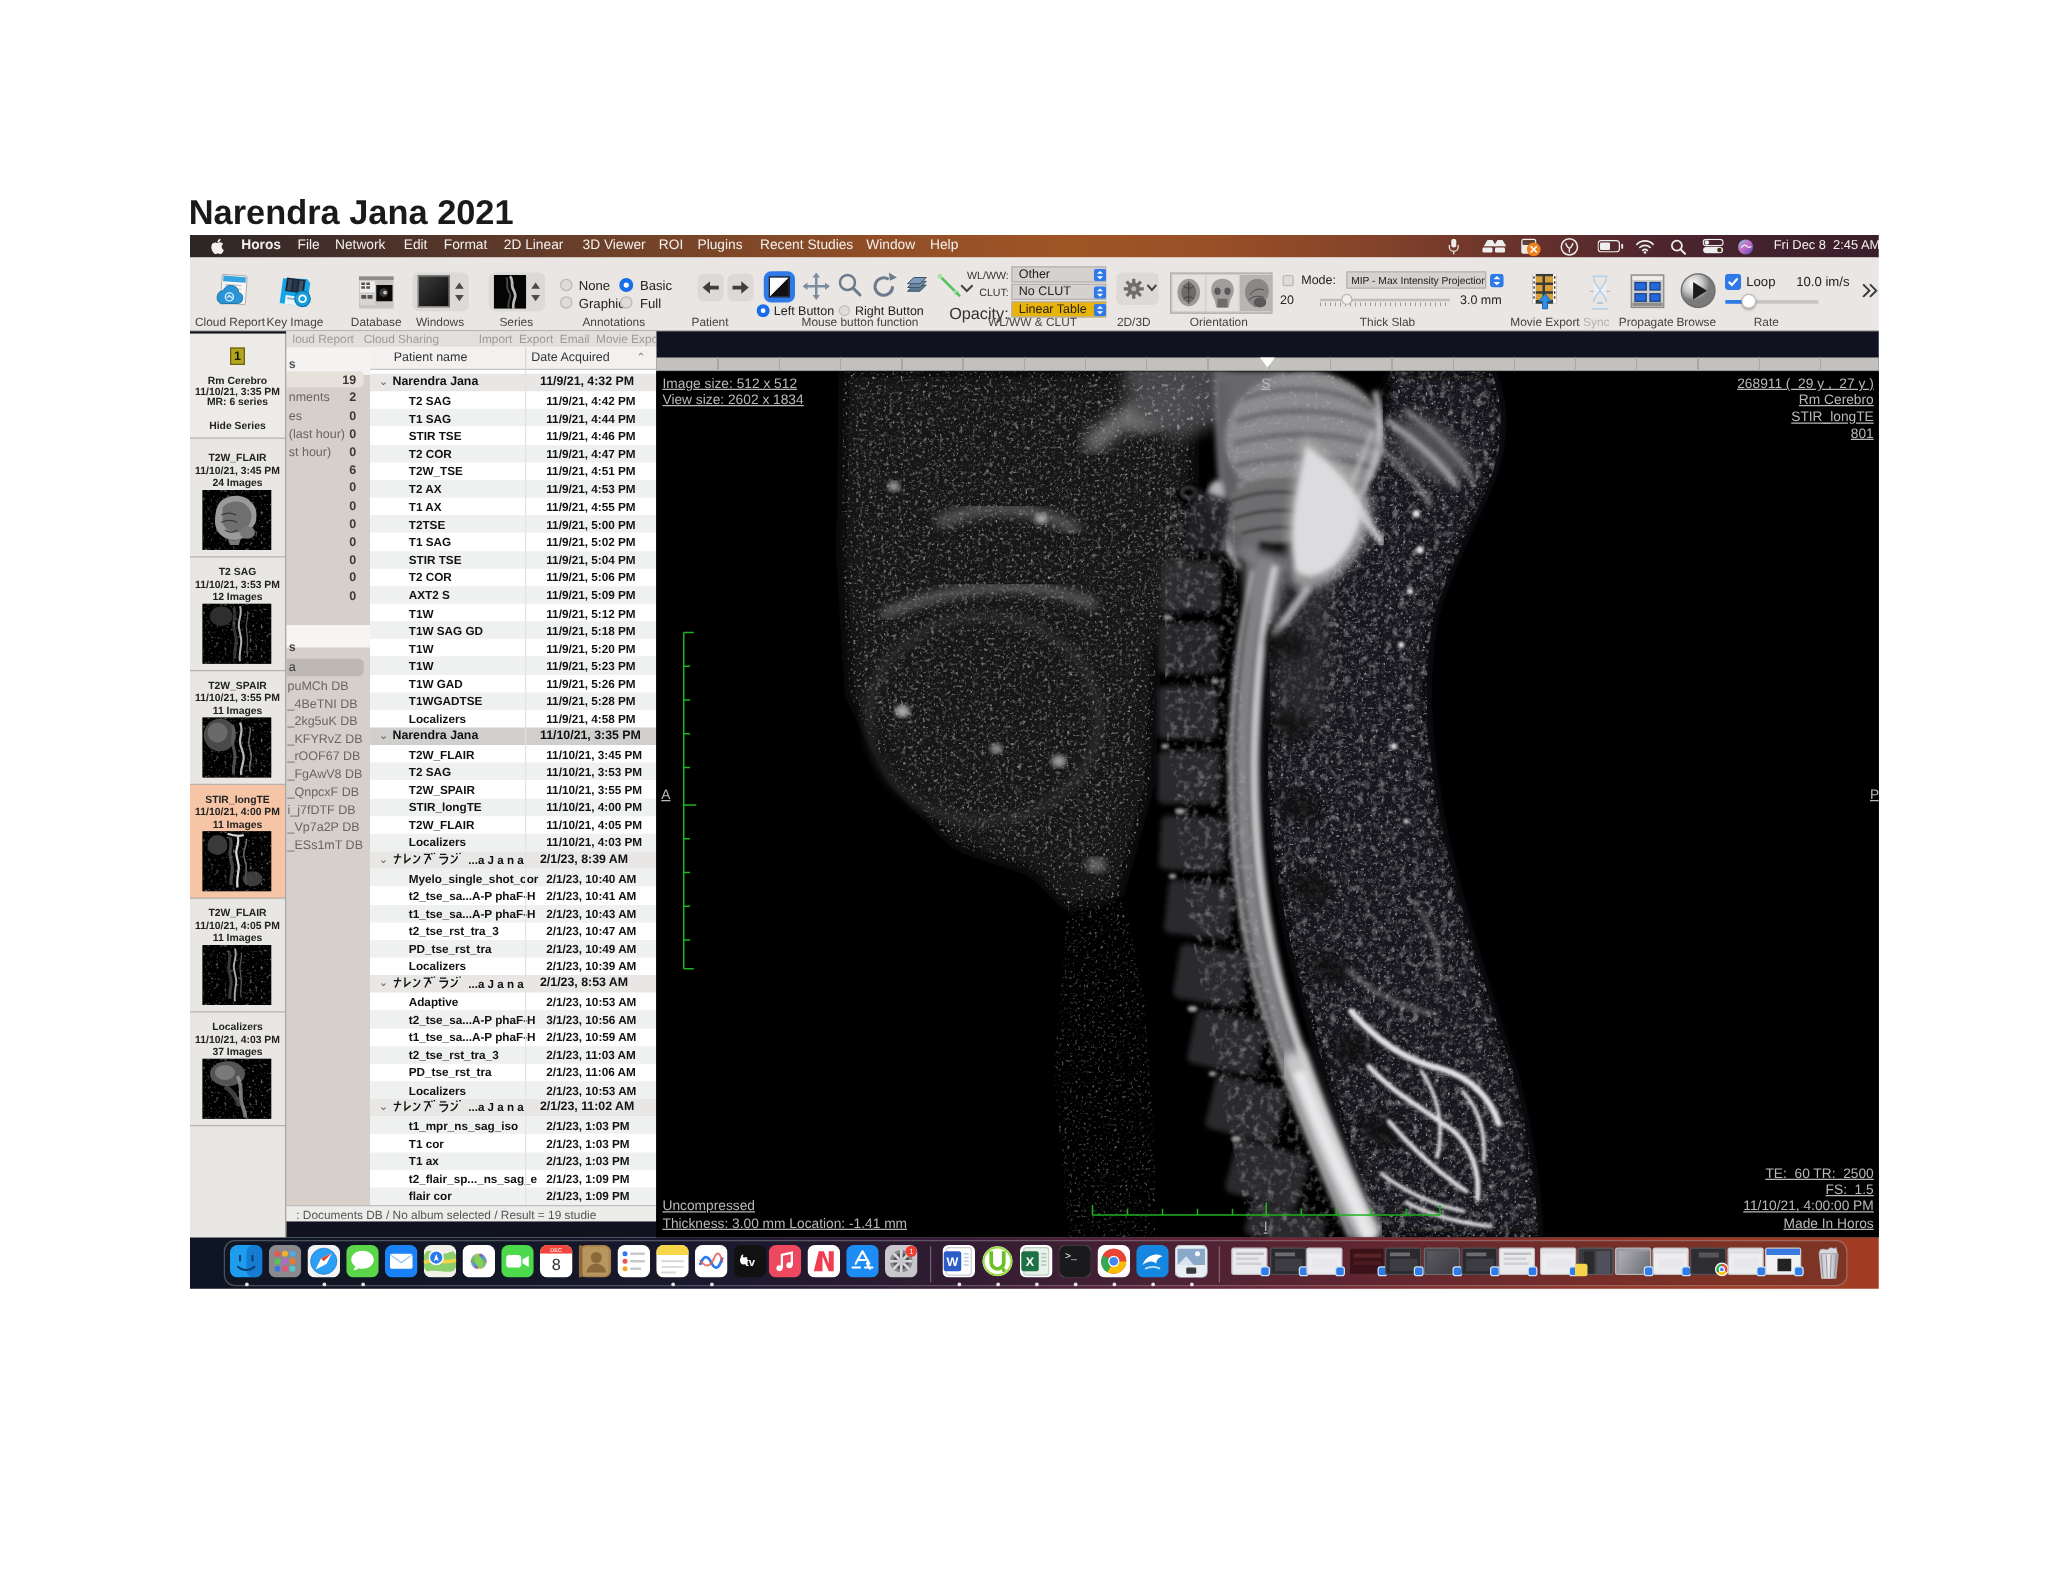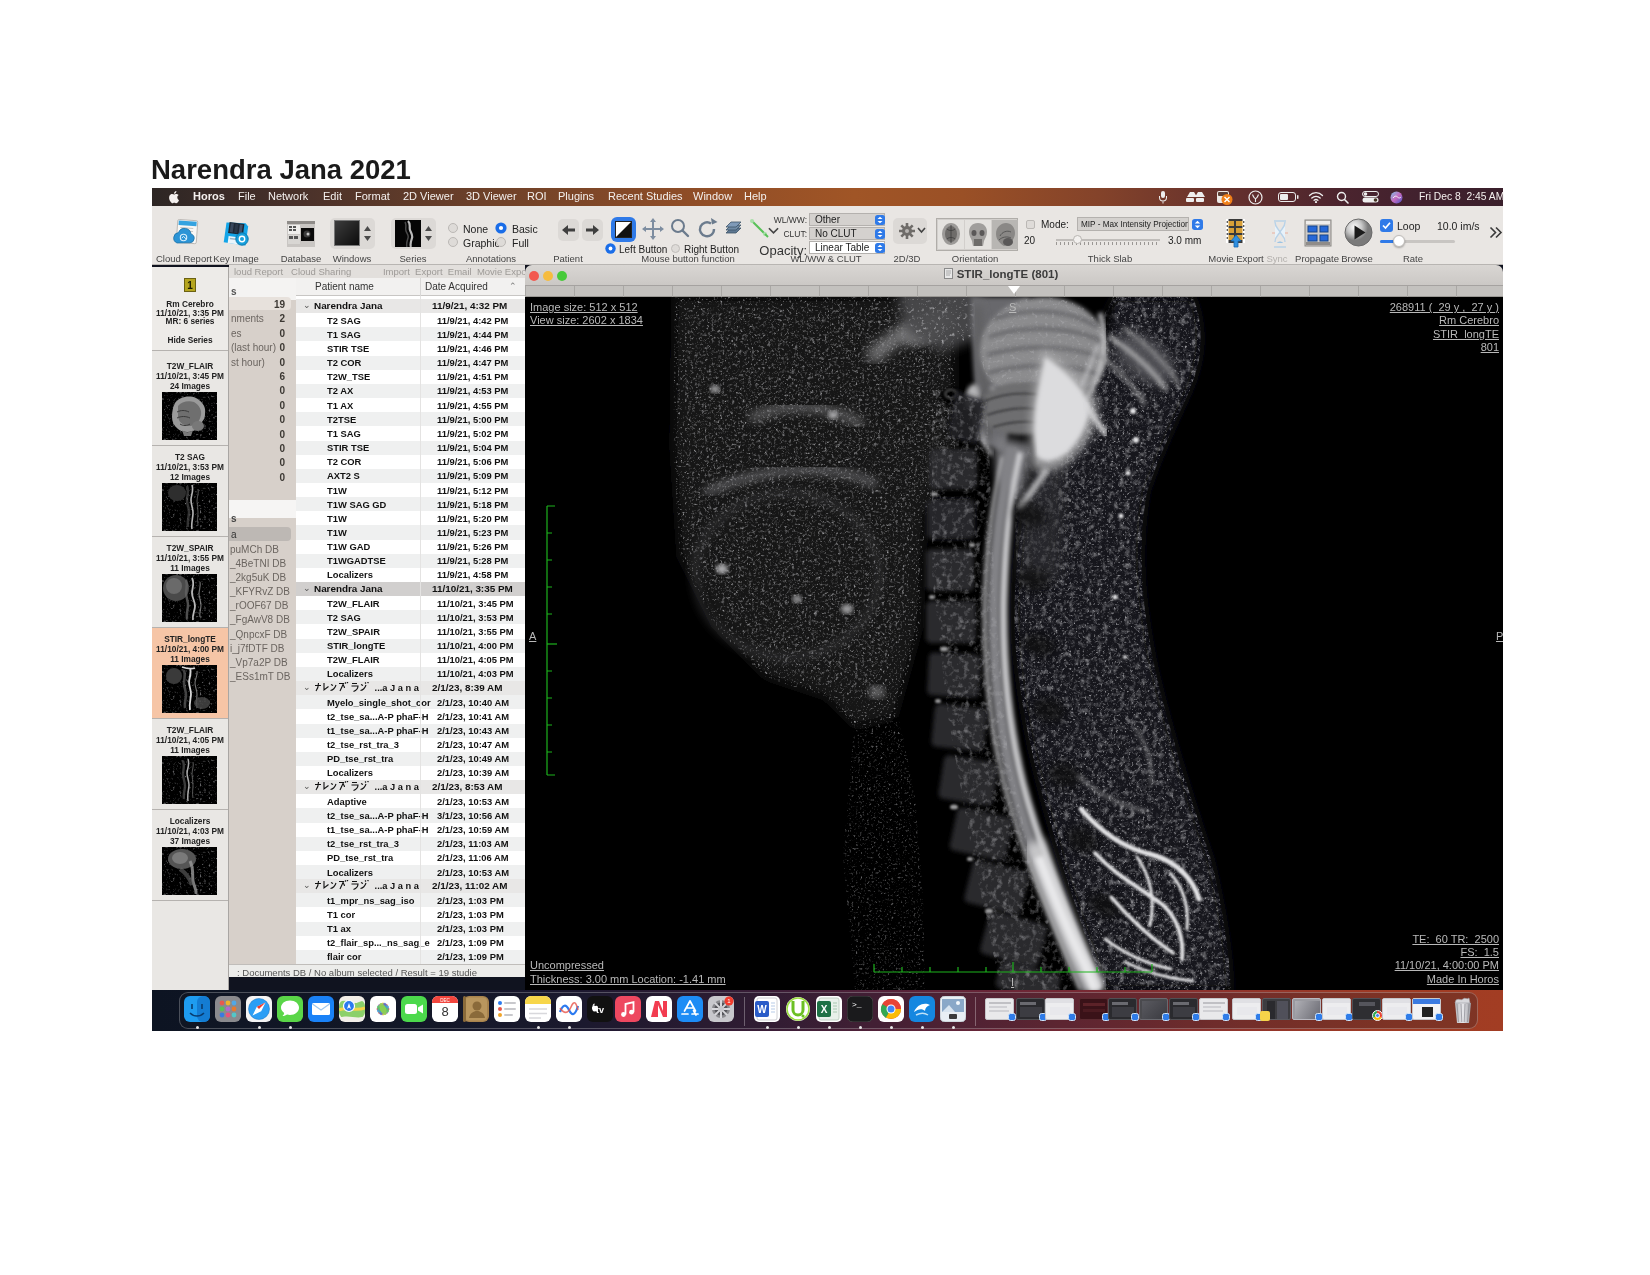--- a/index.html
+++ b/index.html
@@ -70,21 +70,21 @@
 <div id="shot">
   <div id="menubar">
     <svg class="mi" style="left:16px;top:2px" width="13" height="14" viewBox="0 0 13 14">
         <path fill="#f4f0ee" d="M9.3 7.4c0-1.5 1.2-2.2 1.3-2.3-.7-1-1.8-1.2-2.2-1.2-.9-.1-1.8.5-2.3.5-.5 0-1.2-.5-2-.5-1 0-2 .6-2.5 1.5-1.1 1.9-.3 4.7.8 6.2.5.8 1.1 1.6 1.9 1.6.8 0 1.1-.5 2-.5.9 0 1.2.5 2 .5.8 0 1.4-.8 1.9-1.5.6-.9.8-1.7.8-1.8 0 0-1.6-.6-1.7-2.5zM7.8 2.9c.4-.5.7-1.2.6-1.9-.6 0-1.3.4-1.8.9-.4.4-.7 1.1-.6 1.8.7.1 1.4-.3 1.8-.8z"></path>
       </svg>
     <span class="mi b" style="left:41px">Horos</span>
     <span class="mi" style="left:86px">File</span>
     <span class="mi" style="left:116px">Network</span>
     <span class="mi" style="left:171px">Edit</span>
     <span class="mi" style="left:203px">Format</span>
-    <span class="mi" style="left:251px">2D Viewer</span>
+    <span class="mi" style="left:251px">2D Linear</span>
     <span class="mi" style="left:314px">3D Viewer</span>
     <span class="mi" style="left:375px">ROI</span>
     <span class="mi" style="left:406px">Plugins</span>
     <span class="mi" style="left:456px">Recent Studies</span>
     <span class="mi" style="left:541px">Window</span>
     <span class="mi" style="left:592px">Help</span>
     <svg class="mi" style="left:1006px;top:3px" width="10" height="13" viewBox="0 0 10 13">
         <g fill="#eee">
           <rect x="3" y="0" width="4" height="7" rx="2"></rect>
           <path d="M1 5v1.5a4 4 0 0 0 8 0V5h-1v1.5a3 3 0 0 1-6 0V5z"></path>
@@ -269,21 +269,21 @@
     <div class="abs" style="left:657px;top:7px;width:76px;height:13px;background:#d4d1ce;border:1px solid #b4b1ae;font-size:10px;color:#222;padding-left:5px;line-height:12px">Other</div>
     <svg class="abs" style="left:723px;top:8.5px" width="10" height="10" viewBox="0 0 10 10">
         <rect width="10" height="10" rx="2.5" fill="#2f7ae8"></rect>
         <path d="M2.5 4 5 1.7 7.5 4zM2.5 6 5 8.3 7.5 6z" fill="#fff"></path>
       </svg>
     <div class="abs" style="left:657px;top:21px;width:76px;height:13px;background:#d4d1ce;border:1px solid #b4b1ae;font-size:10px;color:#222;padding-left:5px;line-height:12px">No CLUT</div>
     <svg class="abs" style="left:723px;top:22.5px" width="10" height="10" viewBox="0 0 10 10">
         <rect width="10" height="10" rx="2.5" fill="#2f7ae8"></rect>
         <path d="M2.5 4 5 1.7 7.5 4zM2.5 6 5 8.3 7.5 6z" fill="#fff"></path>
       </svg>
-    <div class="abs" style="left:657px;top:35px;width:76px;height:13px;background:#ffffff;border:1px solid #b4b1ae;font-size:10px;color:#222;padding-left:5px;line-height:12px">Linear Table</div>
+    <div class="abs" style="left:657px;top:35px;width:76px;height:13px;background:#eab308;border:1px solid #b4b1ae;font-size:10px;color:#222;padding-left:5px;line-height:12px">Linear Table</div>
     <svg class="abs" style="left:723px;top:36.5px" width="10" height="10" viewBox="0 0 10 10">
         <rect width="10" height="10" rx="2.5" fill="#2f7ae8"></rect>
         <path d="M2.5 4 5 1.7 7.5 4zM2.5 6 5 8.3 7.5 6z" fill="#fff"></path>
       </svg>
     <div class="tbtn" style="left:741px;top:12px;width:34px;height:26px"></div>
     <svg class="abs" style="left:745px;top:15px" width="20" height="20" viewBox="0 0 20 20">
         <g fill="#6f6c69">
           <circle cx="10" cy="10" r="5"></circle>
           <g stroke="#6f6c69" stroke-width="2.6">
             <path d="M10 2v16M2 10h16M4.3 4.3l11.4 11.4M15.7 4.3 4.3 15.7"></path>
@@ -762,30 +762,20 @@
             <rect width="55" height="48" fill="#000"></rect>
             <rect width="55" height="48" fill="#cccccc" filter="url(#sp1)" opacity="0.6"></rect>
             <ellipse cx="20" cy="12" rx="14" ry="10" fill="#555"></ellipse>
             <ellipse cx="18" cy="11" rx="8" ry="6" fill="#7a7a7a"></ellipse>
             <path d="M28 14c4 8 2 14 3 20s4 9 3 13" stroke="#999" stroke-width="3" fill="none" opacity="0.8"></path>
             <path d="M18 22c6 4 10 10 12 16" stroke="#666" stroke-width="4" fill="none" opacity="0.6"></path>
           </svg>
       </div>
     </div>
     <div id="viewer">
-      <div id="vtitle">
-        <div class="tl" style="left:3.5px;background:#f2594f"></div>
-        <div class="tl" style="left:17.5px;background:#f6bc3f"></div>
-        <div class="tl" style="left:31.5px;background:#47ca3a"></div>
-        <div style="position:absolute;left:0;top:3px;width:952px;text-align:center;font-size:11.5px;font-weight:bold;color:#3c3c3c">
-          <svg width="9" height="11" viewBox="0 0 9 11" style="vertical-align:-1px;margin-right:4px">
-              <rect x="0.5" y="0.5" width="8" height="10" fill="#e8e8e8" stroke="#8a8a8a"></rect>
-              <path d="M2 3h5M2 5h5M2 7h4" stroke="#999" stroke-width="0.8"></path>
-            </svg>STIR_longTE (801)</div>
-      </div>
       <div id="vnav">
         <div style="position:absolute;left:0;top:0;width:978px;height:11px;background-image:repeating-linear-gradient(90deg,#a9a7a4 0 1px,transparent 1px 49px)"></div>
         <div style="position:absolute;left:483px;top:0;width:0;height:0;border-left:6px solid transparent;border-right:6px solid transparent;border-top:8px solid #ffffff"></div>
       </div>
       <div id="vimg">
         <svg width="978" height="693" viewBox="0 0 978 693" style="position:absolute;left:0;top:0">
           <defs>
             <filter id="b1">
                 <feGaussianBlur stdDeviation="1.2"></feGaussianBlur>
               </filter>

